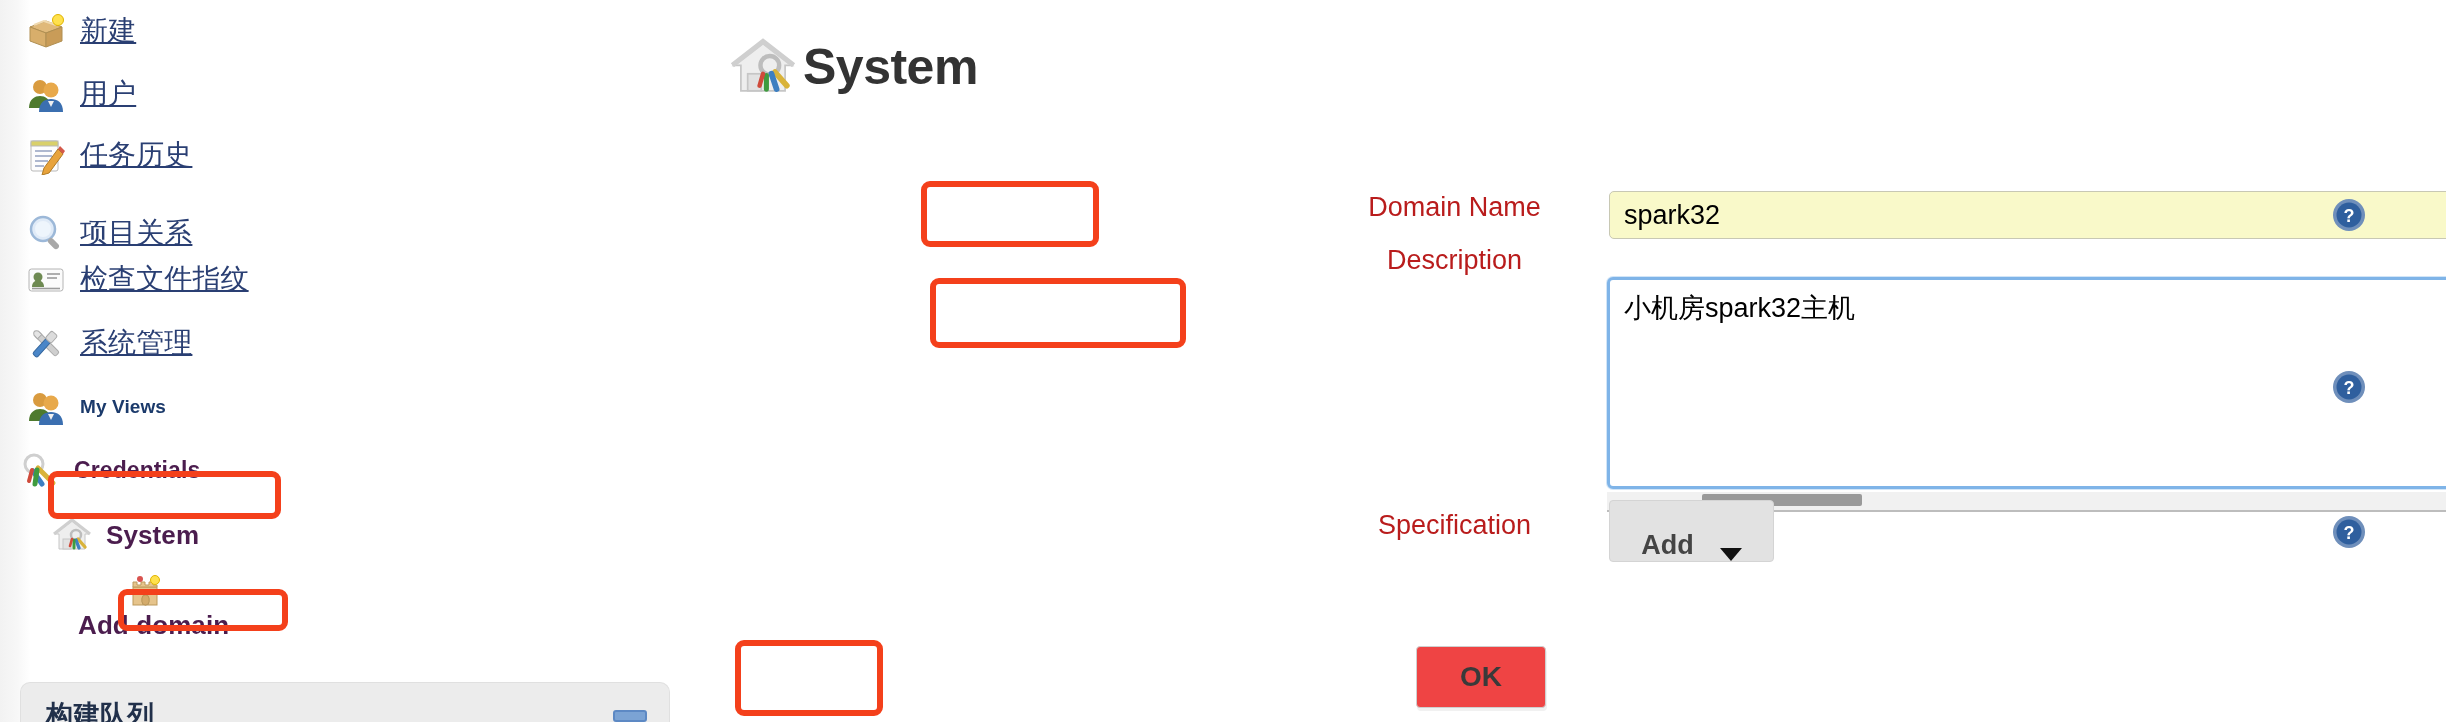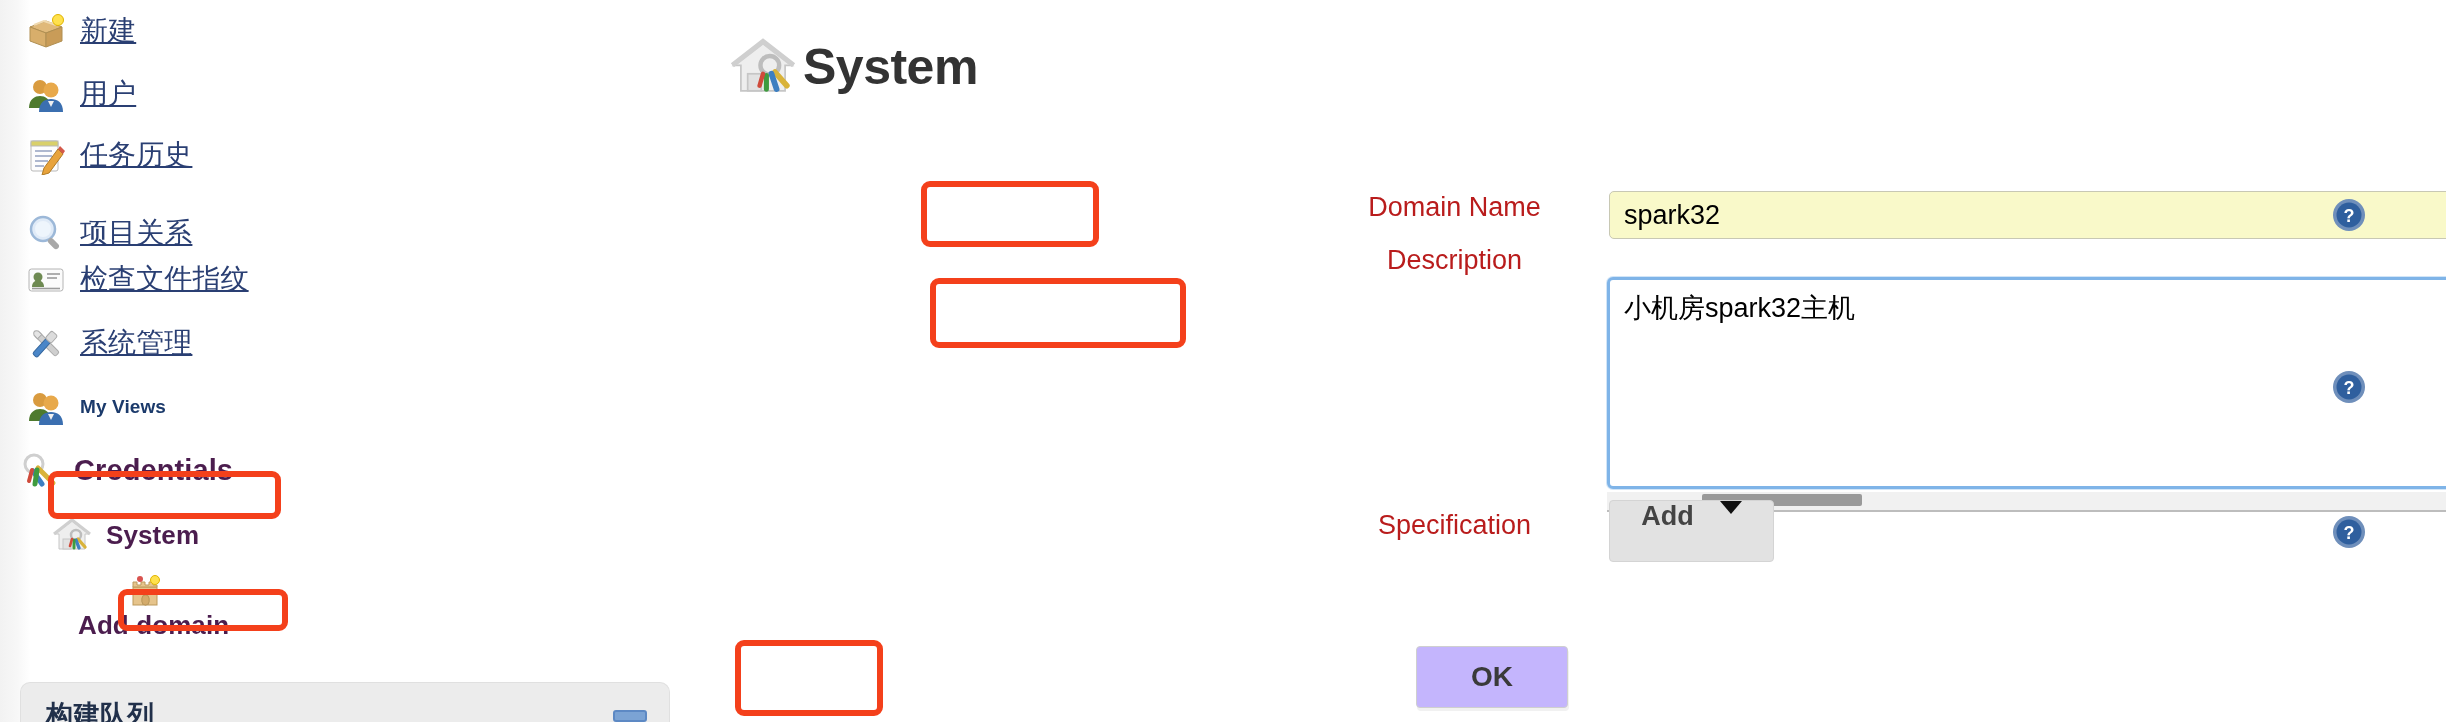--- a/index.html
+++ b/index.html
@@ -49,21 +49,21 @@
     color: #1b3a6b;
     letter-spacing: .1px;
   }
   .nav-label.en {
     font-weight: bold;
     color: #1b3a6b;
   }
   .nav-label.cred {
     font-weight: bold;
     color: #4b1d4e;
-    font-size: 29px;
+    font-size: 23px;
   }
   .nav-label.cn {
     color: #2a3f73;
     font-size: 28px;
     text-decoration: underline;
   }
   .nav-label.sys {
     font-weight: bold;
     color: #4b1d4e;
     font-size: 26px;
@@ -201,44 +201,44 @@
     position: absolute;
     left: 937px;
     top: 500px;
     width: 165px;
     height: 62px;
     background: #e2e2e2;
     border: 1px solid #d4d4d4;
     border-radius: 4px;
     box-sizing: border-box;
     display: flex;
-    align-items: flex-start;
+    align-items: flex-end;
     justify-content: center;
     cursor: pointer;
   }
   #add-button-label {
     font-size: 27px;
     font-weight: bold;
     color: #444444;
     margin-right: 26px;
   }
   #add-caret {
     width: 0; height: 0;
     border-left: 11px solid transparent;
     border-right: 11px solid transparent;
     border-top: 13px solid #111111;
   }
 
   #ok-button {
     position: absolute;
     left: 744px;
     top: 646px;
-    width: 152px;
+    width: 130px;
     height: 62px;
-    background: #c4b5fd;
+    background: #ef4444;
     border: 1px solid #cfcfcf;
     border-radius: 4px;
     box-sizing: border-box;
     display: flex;
     align-items: center;
     justify-content: center;
     box-shadow: 1px 3px 0 0 #f1f1f1;
     cursor: pointer;
   }
   #ok-label {

